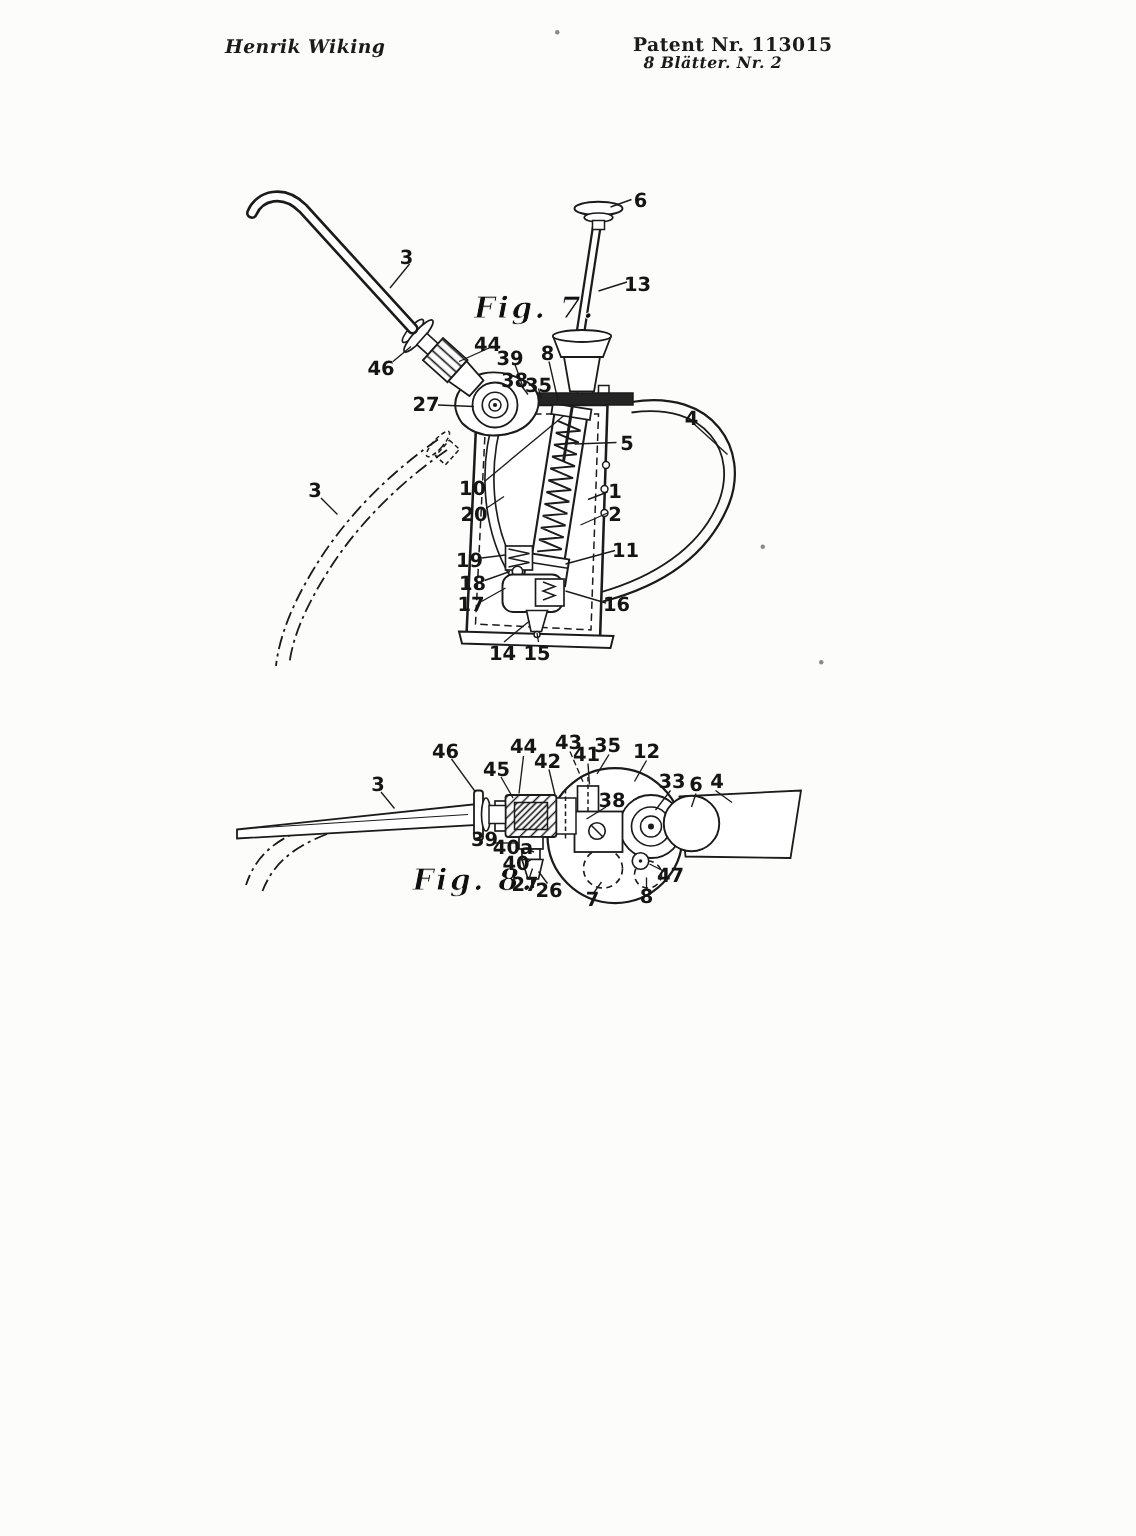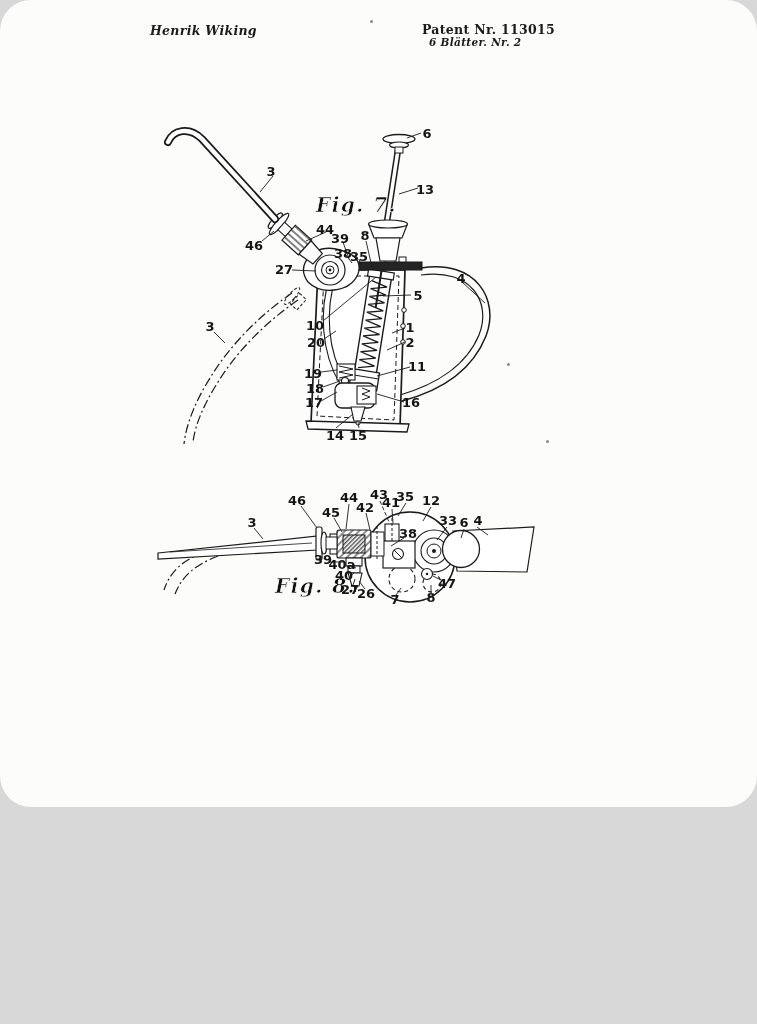--- a/index.html
+++ b/index.html
@@ -1,38 +1,38 @@
 <!DOCTYPE html>
 <html><head>
 <meta charset="utf-8">
 <style>
   html,body{margin:0;padding:0;background:#d8d8d8;}
-  .page{position:relative;width:757px;height:807px;background:#fcfcfa;overflow:hidden;
-        font-family:"DejaVu Serif", serif;color:#1b1b1b;border-radius:31px;}
+  .page{position:relative;width:757px;height:1024px;background:#fcfcfa;overflow:hidden;
+        font-family:"DejaVu Serif", serif;color:#1b1b1b;}
   .abs{position:absolute;}
   .hdr-author{font:italic 700 12.5px "DejaVu Serif", serif;letter-spacing:.3px;}
   .hdr-patent{font:700 12.5px "DejaVu Serif", serif;letter-spacing:.3px;margin-left:12px;}
   .hdr-sheet{font:italic 700 10.5px "DejaVu Serif", serif;letter-spacing:.3px;}
   .speck{position:absolute;background:#8a8a8a;border-radius:50%;}
   svg{position:absolute;overflow:visible;}
   svg *{vector-effect:none;}
   .ln{stroke:#1b1b1b;fill:none;}
   .wh{fill:#ffffff;stroke:#1b1b1b;}
   .num{font:600 13px "DejaVu Sans", sans-serif;fill:#151515;}
   .figtitle{font:italic 900 20px "DejaVu Serif", serif;fill:#101010;stroke:#ffffff;stroke-width:.6;letter-spacing:1.5px;}
   .leader{stroke:#1b1b1b;stroke-width:.9;fill:none;}
 </style>
 </head>
 <body>
 
 <div class="page">
 
   <div class="abs hdr-author" style="left:150px;top:23px;">Henrik Wiking</div>
   <div class="abs hdr-patent" style="left:410px;top:22px;">Patent Nr. 113015</div>
-  <div class="abs hdr-sheet" style="left:429px;top:36px;">6 Blätter. Nr. 2</div>
+  <div class="abs hdr-sheet" style="left:429px;top:36px;">8 Blätter. Nr. 2</div>
 
   <div class="speck" style="left:370px;top:20px;width:3px;height:3px;"></div>
   <div class="speck" style="left:507px;top:363px;width:3px;height:3px;"></div>
   <div class="speck" style="left:546px;top:440px;width:3px;height:3px;"></div>
 
   <svg style="left:140px;top:110px;" width="380" height="368" viewBox="0 0 380 368">
     <defs>
       <pattern id="h7" width="5" height="5" patternUnits="userSpaceOnUse" patternTransform="rotate(90)">
         <rect width="5" height="5" fill="#fff"></rect>
         <line x1="1" y1="0" x2="1" y2="5" stroke="#1b1b1b" stroke-width="1.1"></line>

